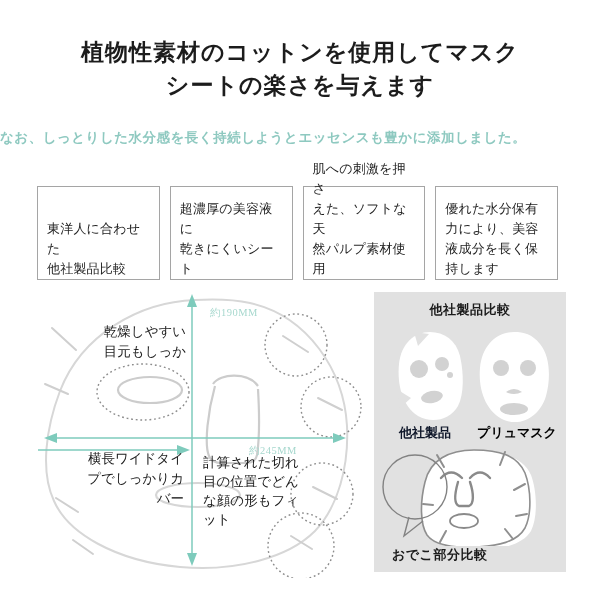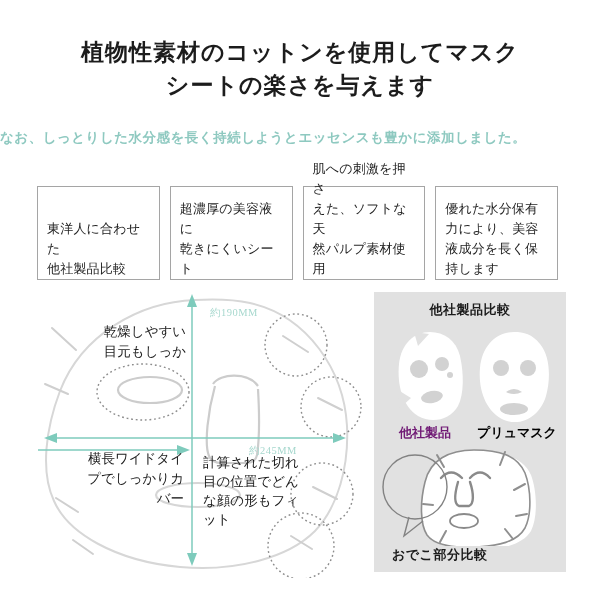--- a/index.html
+++ b/index.html
@@ -24,21 +24,21 @@
   #anno-eye{left:60px;top:36px;width:130px;text-align:center;}
   #anno-wide{left:38px;top:163px;width:126px;text-align:right;}
   #anno-cut{left:183px;top:167px;width:122px;text-align:left;line-height:19px;}
   .mm-label{font-family:"Liberation Serif","DejaVu Serif",serif;font-size:10.5px;letter-spacing:.5px;fill:#a7d8ce;}
   
   #panel{position:absolute;left:374px;top:292px;width:192px;height:280px;background:#e1e1e1;}
   #panel-title{position:absolute;top:9px;left:0;width:100%;text-align:center;
     font-size:13px;font-weight:600;color:#1b1b1b;letter-spacing:.5px;}
   #masks-svg{position:absolute;left:0;top:30px;}
   #mask-label-left{position:absolute;left:6px;top:132px;width:90px;text-align:center;
-    font-size:13px;font-weight:600;color:#701a75;}
+    font-size:13px;font-weight:600;color:#0f172a;}
   #mask-label-right{position:absolute;left:98px;top:132px;width:90px;text-align:center;
     font-size:13px;font-weight:600;color:#000000;}
   #face-svg{position:absolute;left:0;top:152px;}
   #panel-bottom-label{position:absolute;left:18px;top:254px;font-size:13px;font-weight:600;
     color:#1b1b1b;letter-spacing:.5px;}
 </style>
 </head>
 <body>
 
 <div id="stage">

